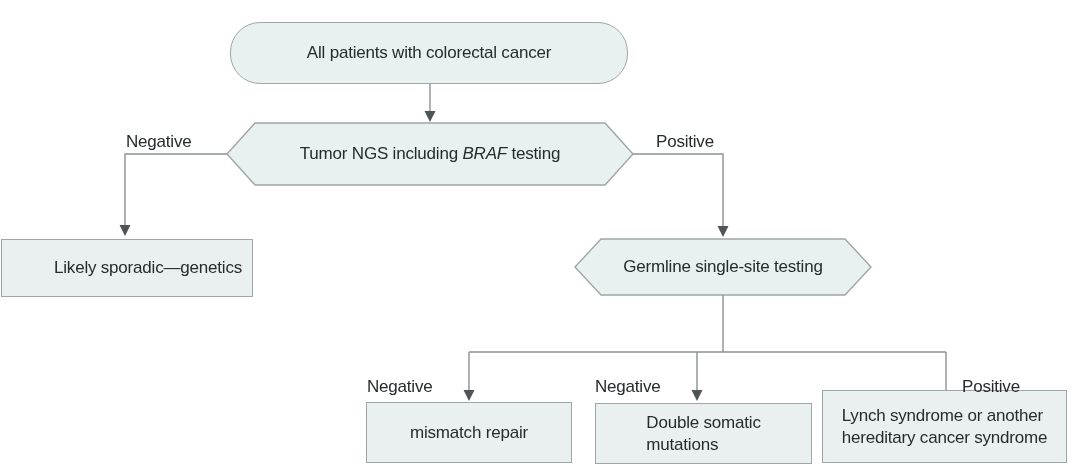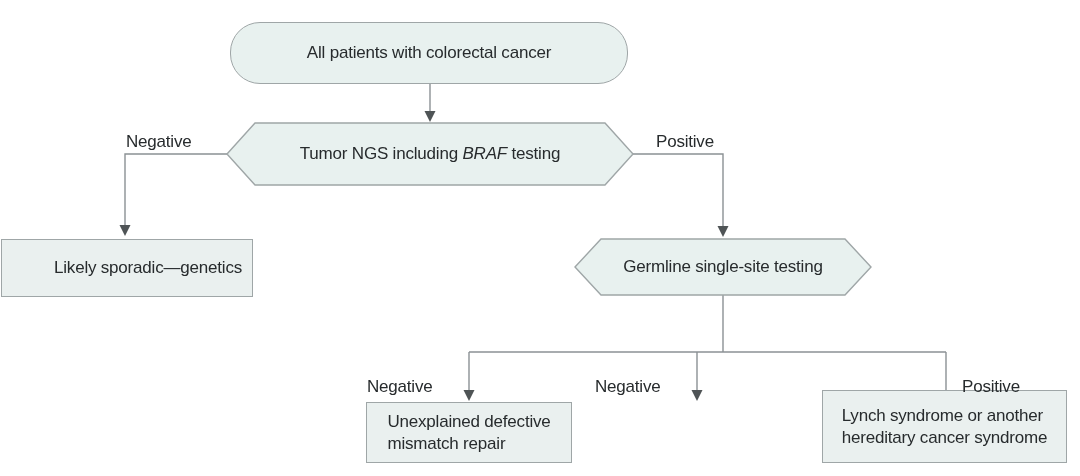--- a/index.html
+++ b/index.html
@@ -113,25 +113,30 @@
   </div>
 
   <div class="node rect-node" style="left:1px; top:239px; width:252px; height:58px;padding-left:42px;">
     <div class="lines">
       <div>Likely sporadic—genetics</div>
     </div>
   </div>
 
   <div class="node rect-node" style="left:366px; top:402px; width:206px; height:61px;">
     <div class="lines">
-      <div>Unexplained defective</div>
       <div>mismatch repair</div>
     </div>
   </div>
 
+  <div class="node rect-node" style="left:595px; top:403px; width:217px; height:61px;">
+    <div class="lines">
+      <div>Double somatic</div>
+      <div>mutations</div>
+    </div>
+  </div>
 
   <div class="node rect-node" style="left:822px; top:390px; width:245px; height:73px;">
     <div class="lines">
       <div>Lynch syndrome or another</div>
       <div>hereditary cancer syndrome</div>
     </div>
   </div>
 
   <div class="edge-label" style="left:126px; top:132px;">Negative</div>
   <div class="edge-label" style="left:656px; top:132px;">Positive</div>

